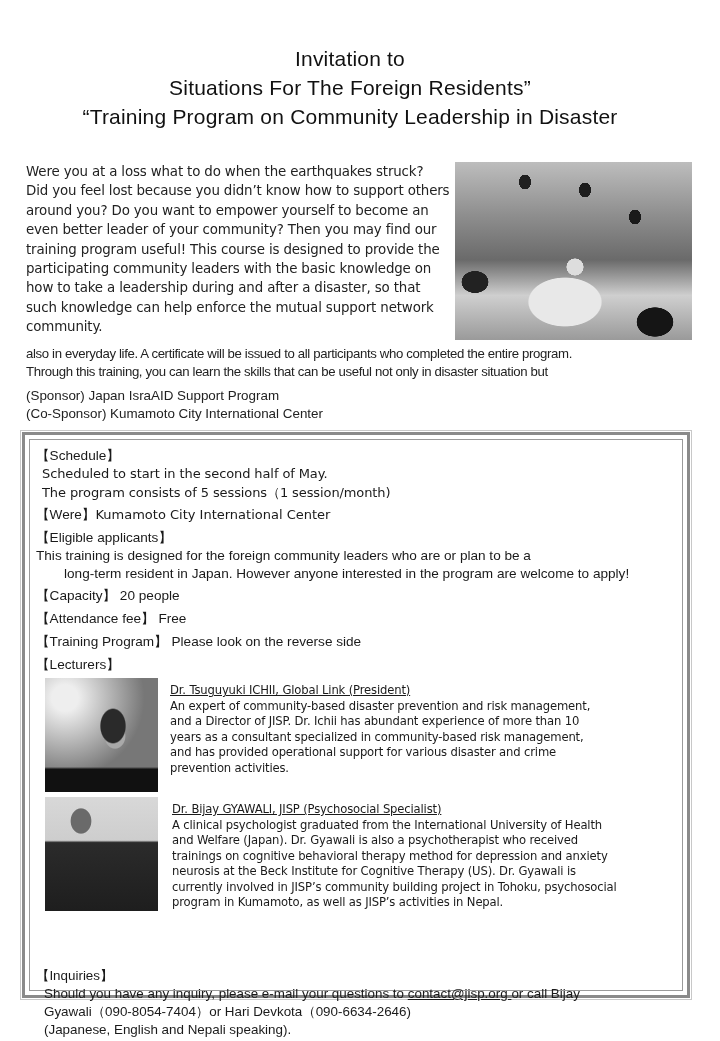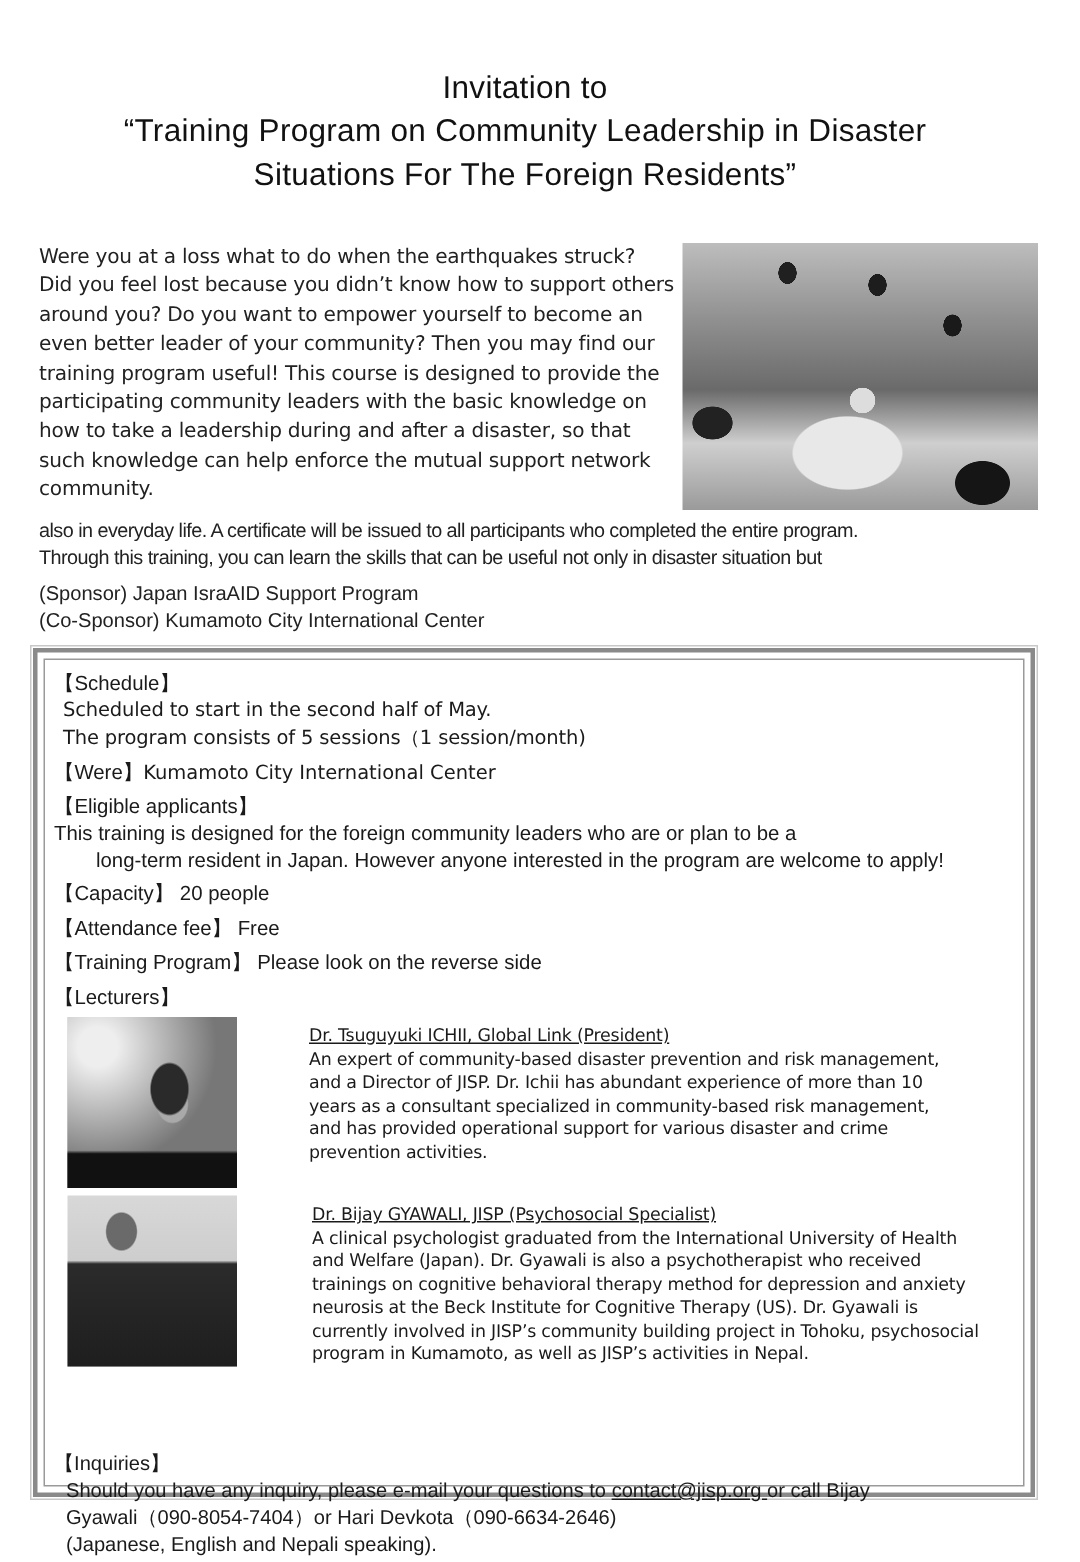--- a/index.html
+++ b/index.html
@@ -70,39 +70,39 @@
     }
     .lect-photo.p2 {
       top: 797px;
       background:
         radial-gradient(ellipse 18px 22px at 36px 24px, #6a6a6a 55%, transparent 60%),
         linear-gradient(180deg, transparent 0%, transparent 38%, #2b2b2b 40%, #1e1e1e 100%),
         linear-gradient(180deg, #d8d8d8, #bcbcbc);
     }
     .lect-text {
       position: absolute; left: 170px; font-size: 11.6px; line-height: 15.5px;
-      font-family: "DejaVu Sans", sans-serif; color: #1a1a1a; letter-spacing: -0.15px; margin-left: 36px;
+      font-family: "DejaVu Sans", sans-serif; color: #1a1a1a; letter-spacing: -0.15px;
     }
     .lect-text .line { white-space: nowrap; display: block; }
     .lect-name { text-decoration: underline; }
     .inq {
       position: absolute; left: 36px; top: 920px; font-size: 13.4px; line-height: 18px;
       font-family: "Liberation Sans", sans-serif; color: #1a1a1a; margin-top: 47px;
     }
     .inq .line { white-space: nowrap; display: block; }
     .inq .body { padding-left: 8px; }
     .link { text-decoration: underline; }
   </style>
 </head>
 <body>
 
 <div class="title">
   <div>Invitation to</div>
+  <div>Situations For The Foreign Residents”</div>
   <div>“Training Program on Community Leadership in Disaster</div>
-  <div>Situations For The Foreign Residents”</div>
 </div>
 
 <div class="intro">
   <span class="line">Were you at a loss what to do when the earthquakes struck?</span>
   <span class="line">Did you feel lost because you didn’t know how to support others</span>
   <span class="line">around you? Do you want to empower yourself to become an</span>
   <span class="line">even better leader of your community? Then you may find our</span>
   <span class="line">training program useful! This course is designed to provide the</span>
   <span class="line">participating community leaders with the basic knowledge on</span>
   <span class="line">how to take a leadership during and after a disaster, so that</span>

